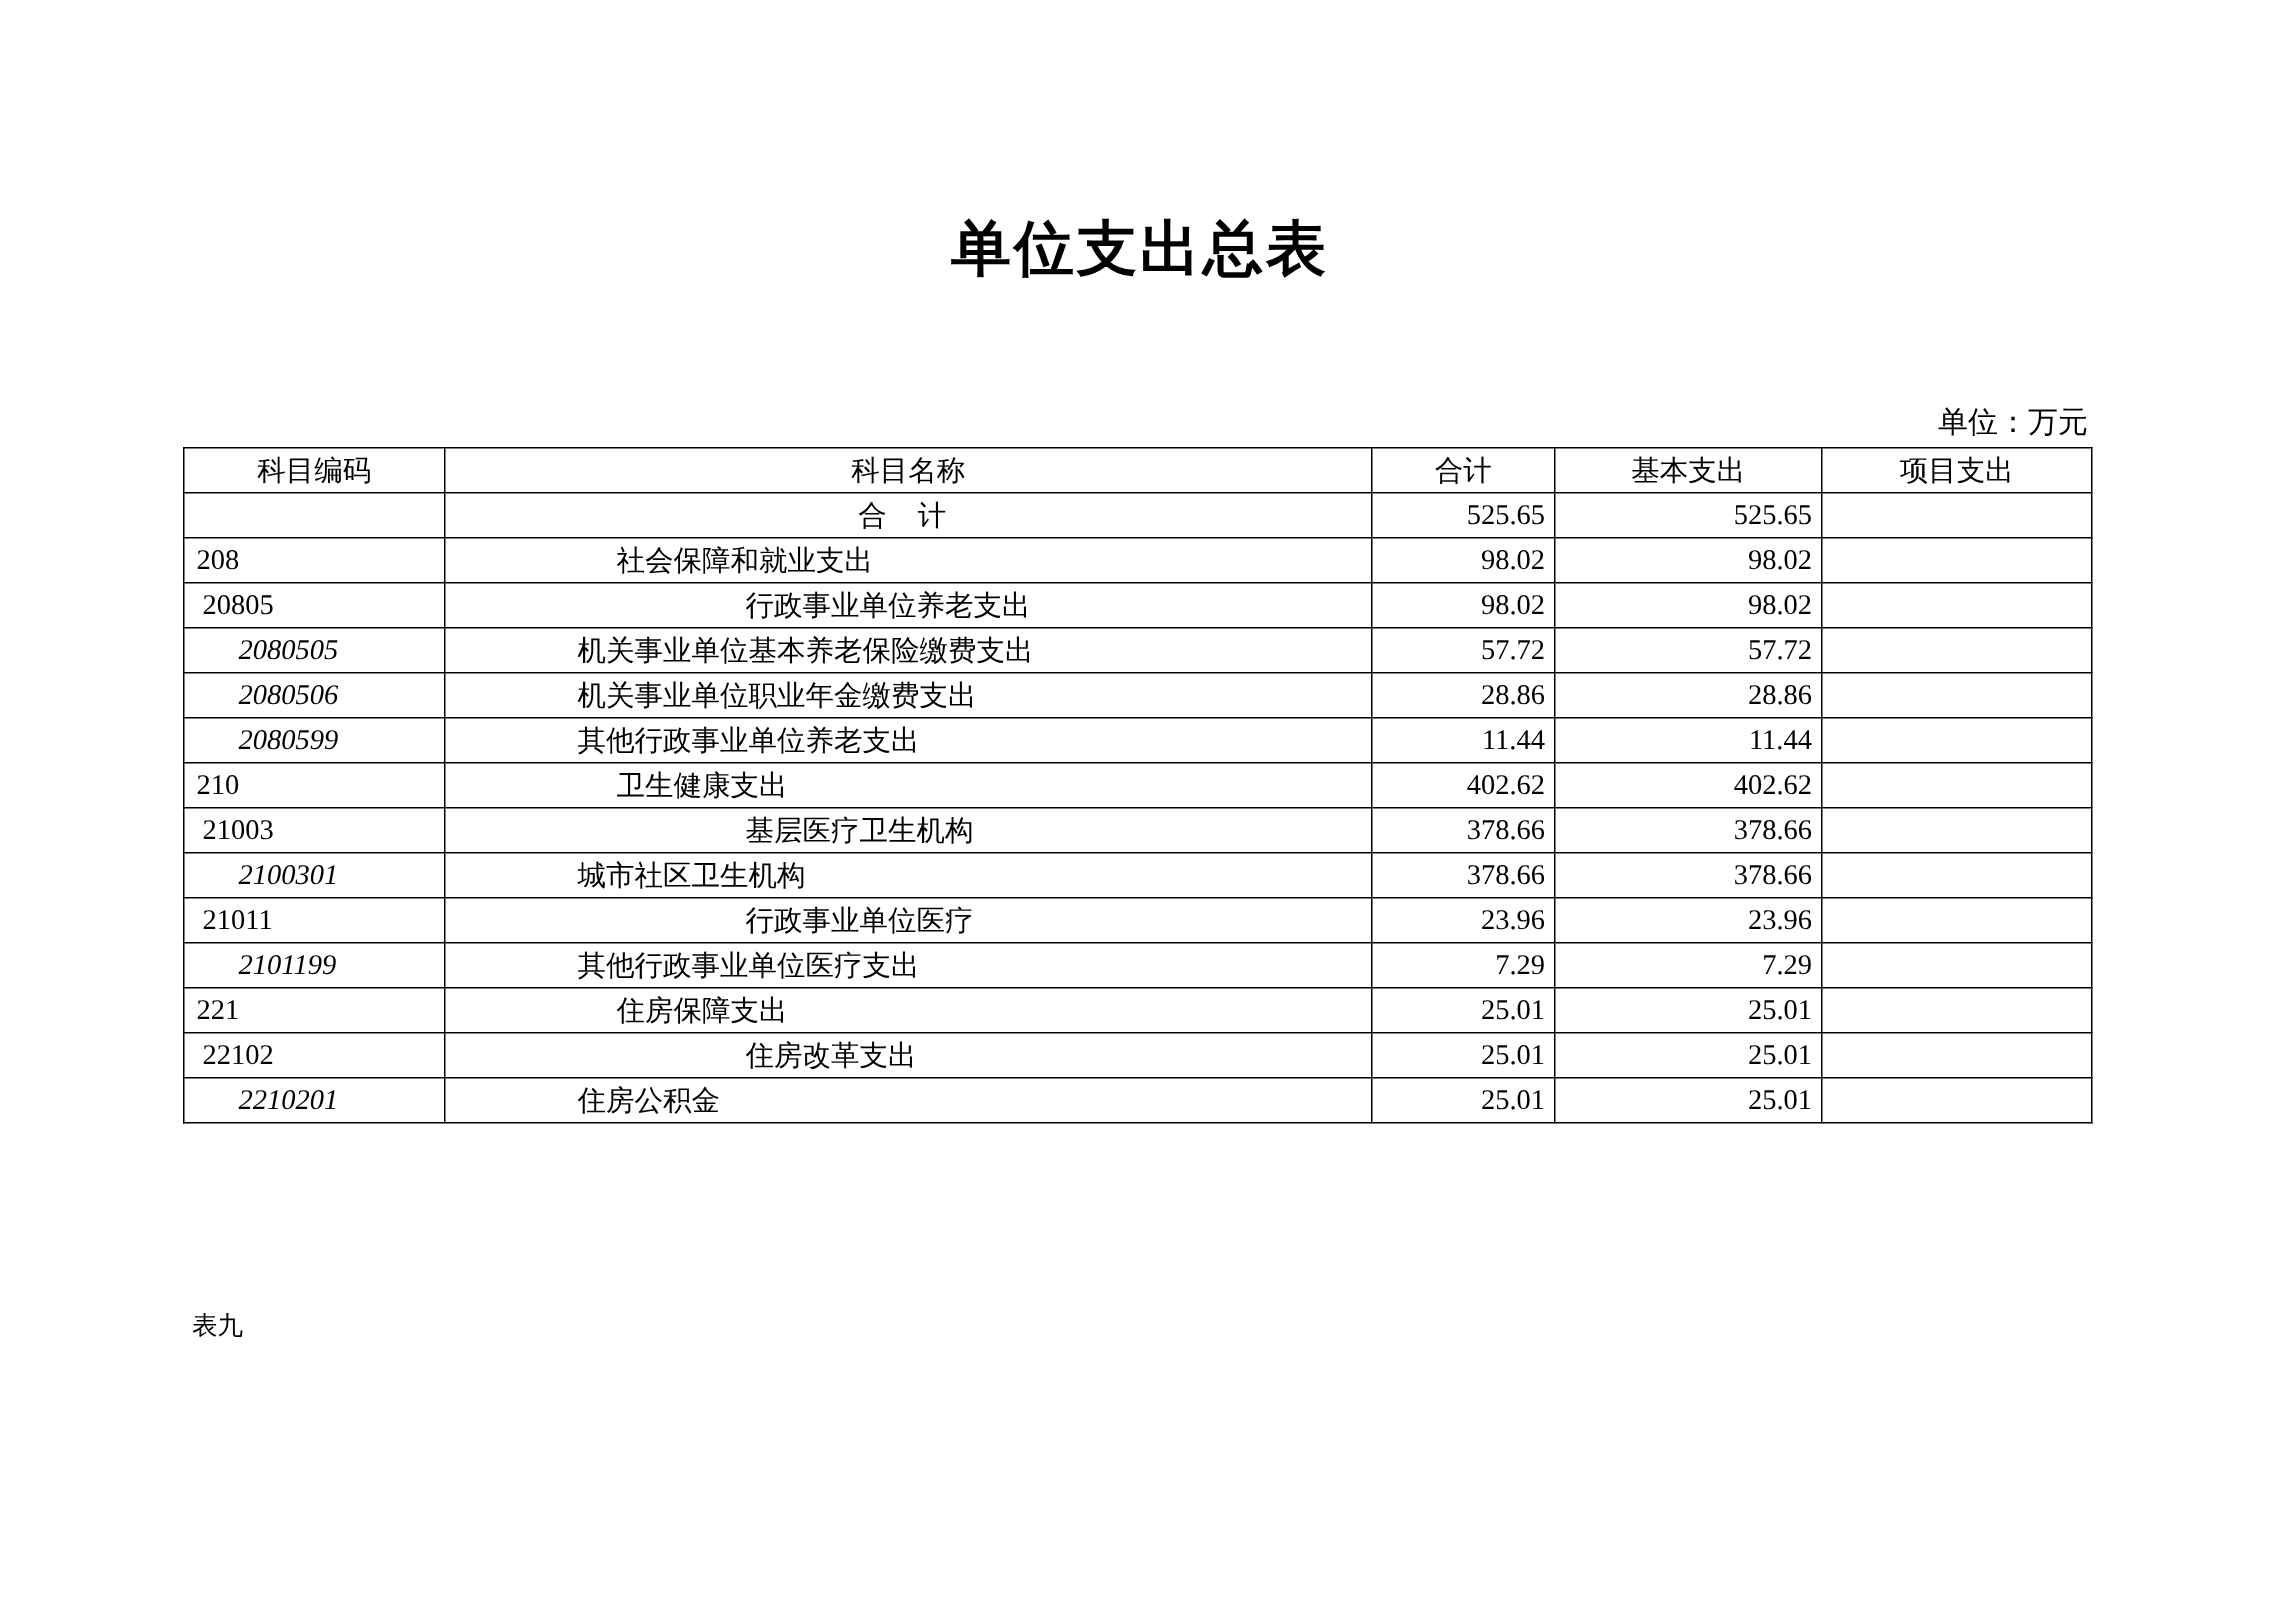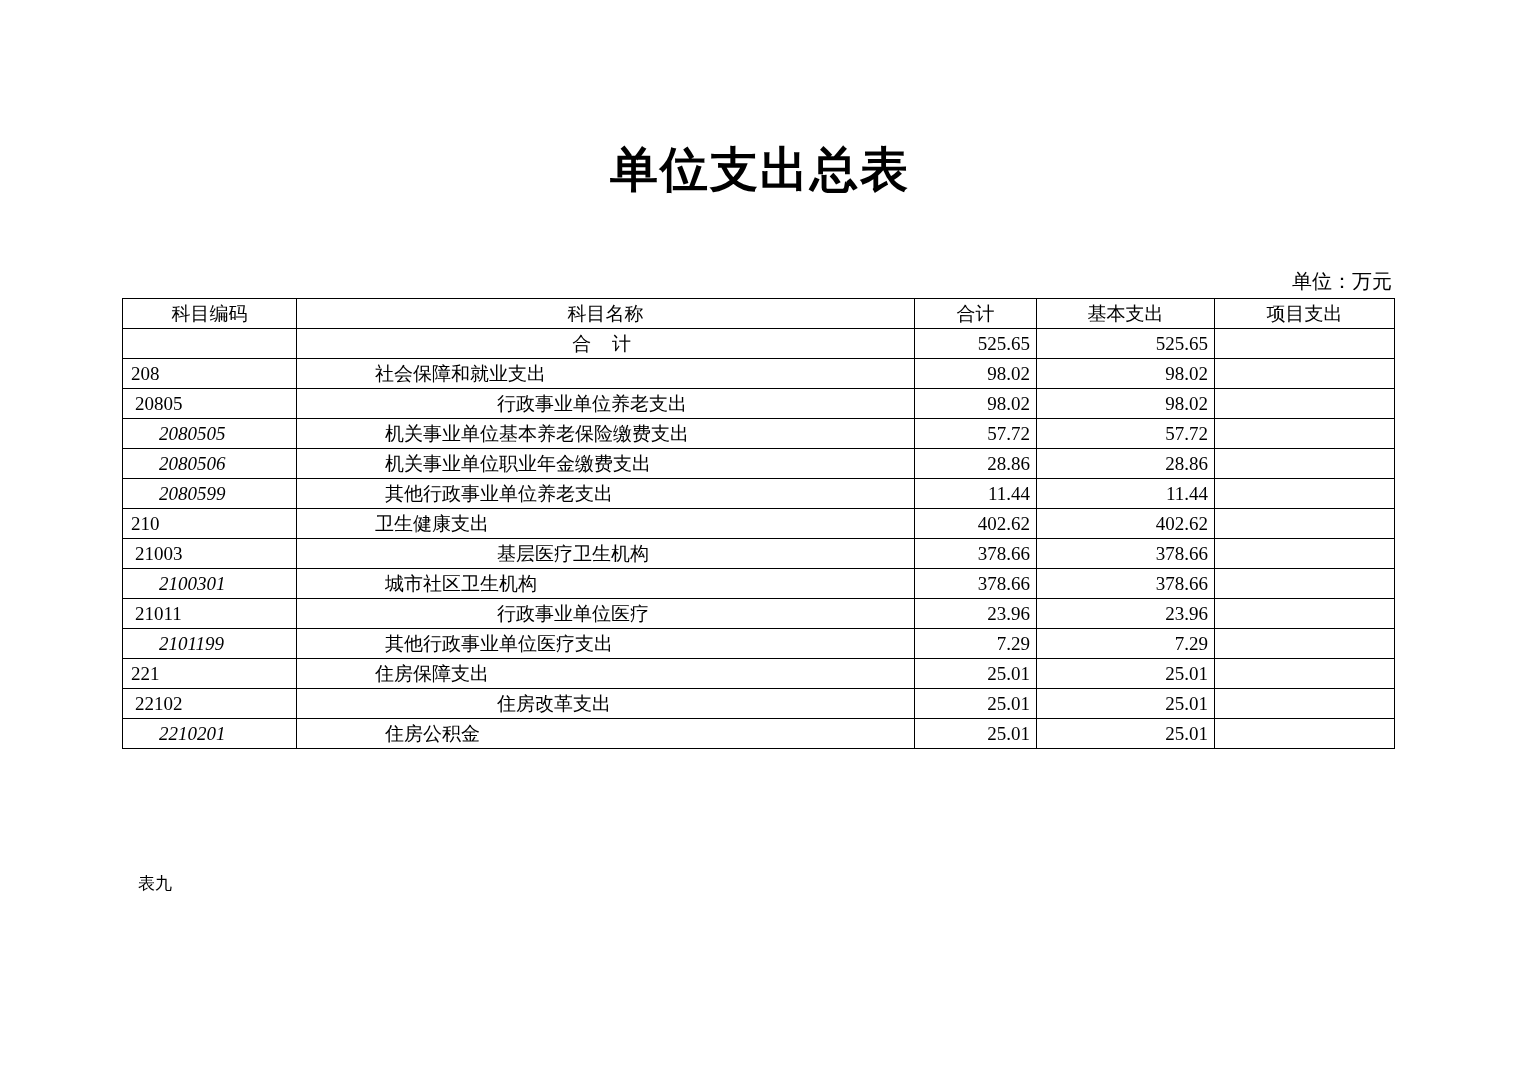--- a/index.html
+++ b/index.html
@@ -20,21 +20,21 @@
     width: 1520px;
     height: 1074px;
   }
   .doc-title {
     position: absolute;
     top: 138px;
     left: 0;
     width: 1520px;
     text-align: center;
     font-family: "DejaVu Serif", serif;
-    font-size: 48px;
+    font-size: 40px;
     font-weight: bold;
     letter-spacing: 2px;
   }
   .unit-note {
     position: absolute;
     top: 268px;
     right: 128px;
     font-family: "Liberation Serif", serif;
     font-size: 20px;
   }
@@ -83,31 +83,30 @@
     font-weight: bold;
   }
   .code {
     font-family: "DejaVu Serif", serif;
     font-size: 18px;
     text-align: left;
   }
   .code.lvl1 { padding-left: 8px; }
   .code.lvl2 { padding-left: 12px; }
   .code.lvl3 { padding-left: 36px; font-style: italic; }
-  .name.lvl1 { padding-left: 78px; }
+  .name.lvl1 { padding-left: 114px; }
   .name.lvl2 { padding-left: 200px; }
   .name.lvl3 { padding-left: 88px; }
   .empty { }
   .footer-note {
     position: absolute;
     top: 872px;
     left: 128px;
     font-family: Liberation Mono, monospace;
     font-size: 17px;
-    margin-left: 10px;
   }
 </style>
 </head>
 <body>
 
 <div class="page">
 
   <div class="doc-title">单位支出总表</div>
 
   <div class="unit-note">单位：万元</div>

